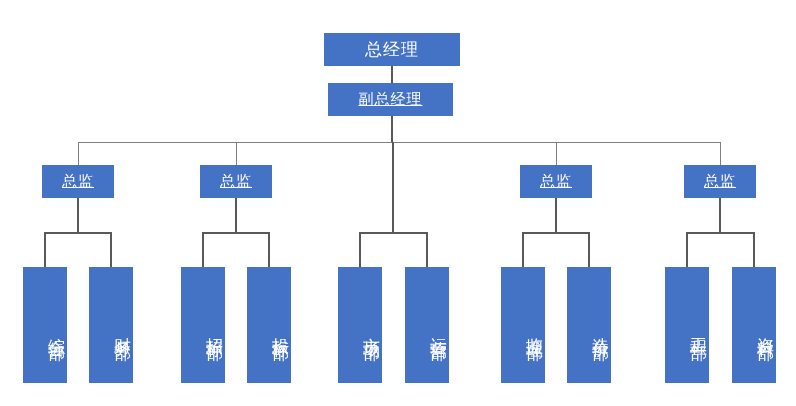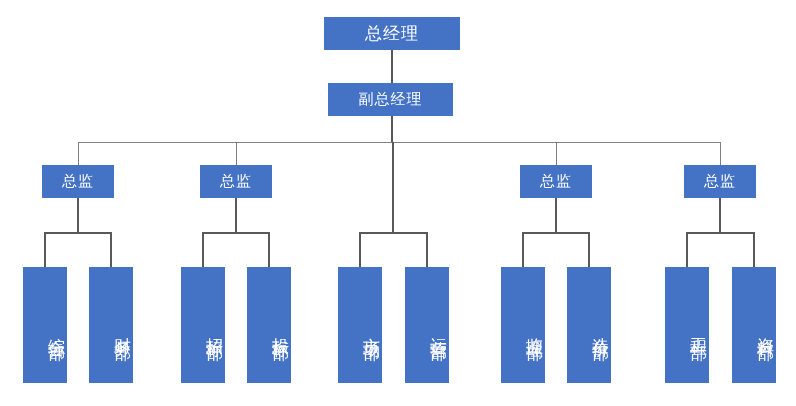--- a/index.html
+++ b/index.html
@@ -25,23 +25,25 @@
     color: #ffffff;
     display: flex;
     align-items: center;
     justify-content: center;
     box-sizing: border-box;
     z-index: 3;
     letter-spacing: 1px;
   }
   .node-top {
     font-size: 17px;
+    margin-top: 16px;
   }
   .node-mid {
     font-size: 15px;
+    text-decoration: underline;
   }
   .node-dept {
     font-size: 17px;
     writing-mode: vertical-rl;
     text-orientation: upright;
     line-height: 1.18;
     letter-spacing: 3px;
     padding-top: 6px;
     align-items: flex-start;
   }

